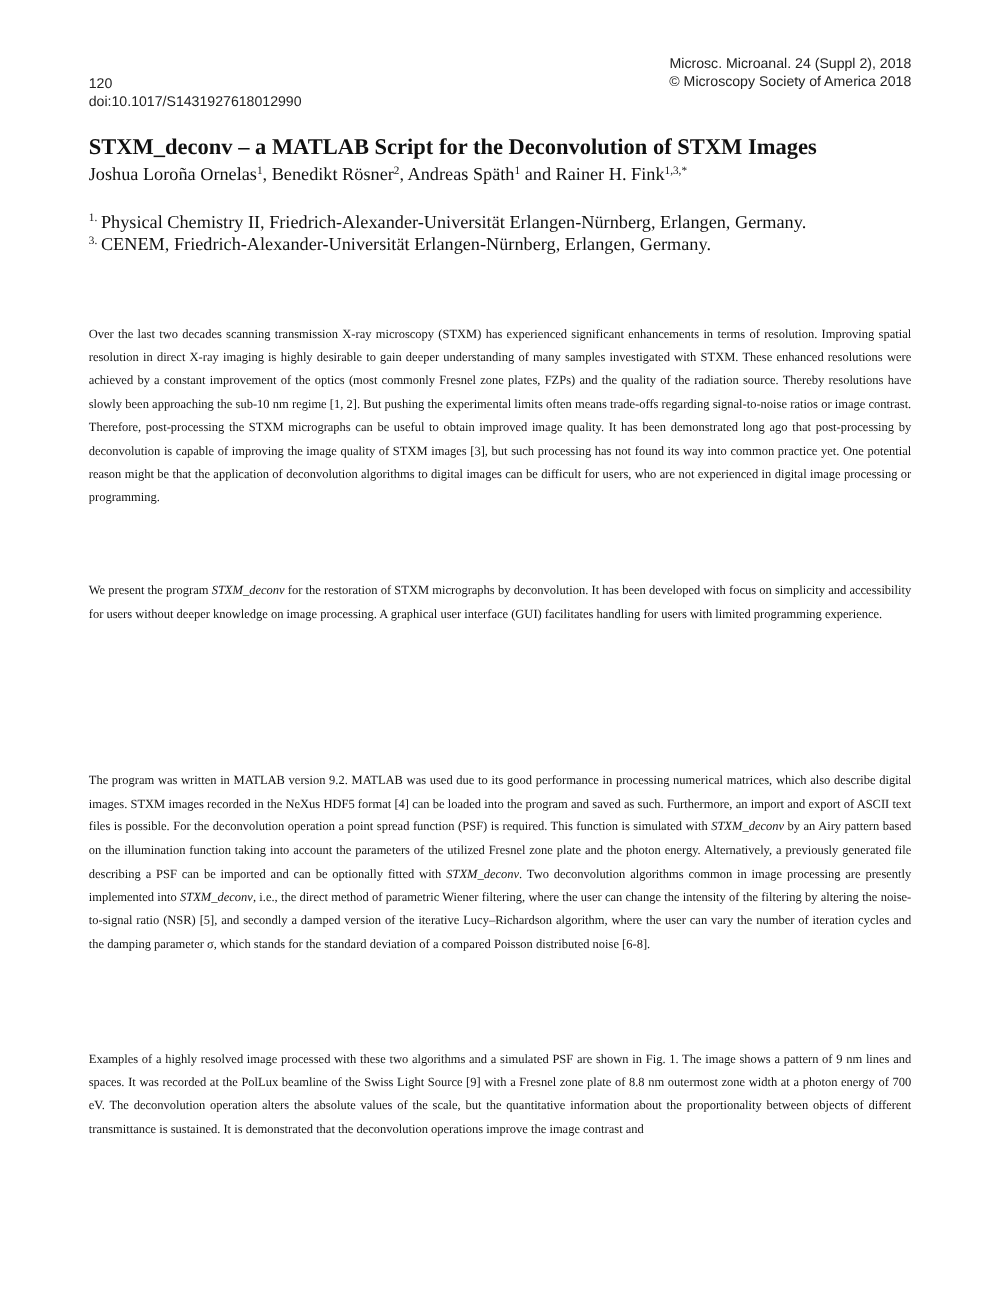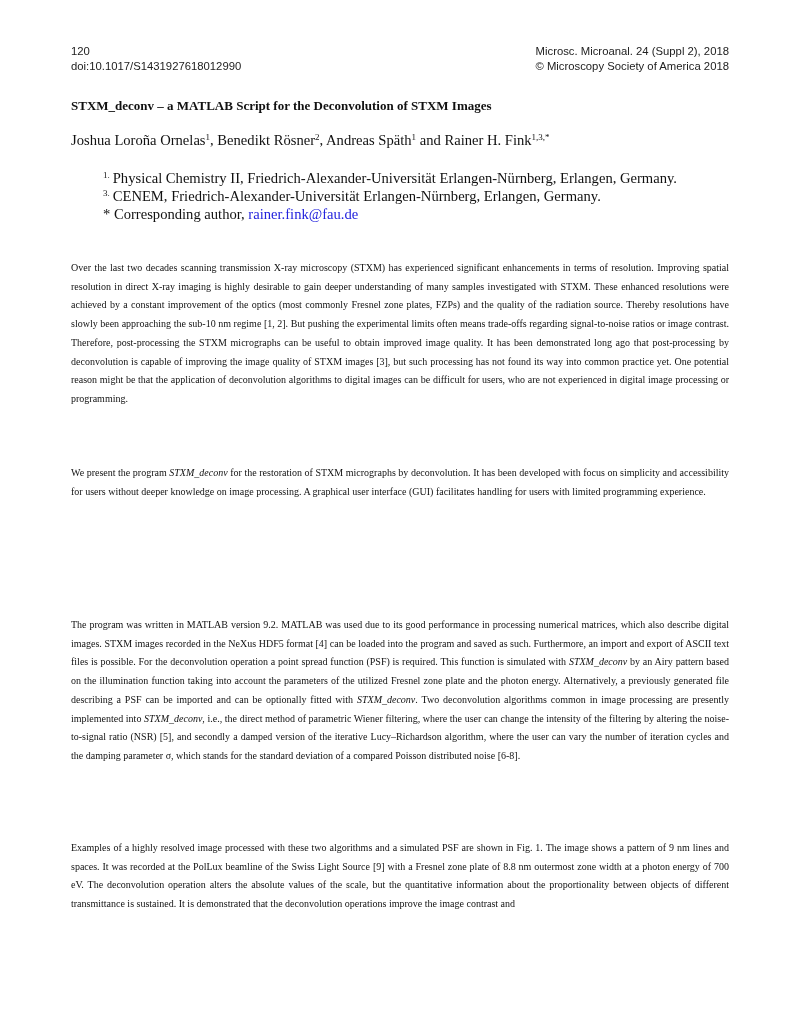--- a/index.html
+++ b/index.html
@@ -1,30 +1,30 @@
 <!DOCTYPE html>
 <html><head>
 <meta charset="utf-8">
 <style>
   html, body { margin: 0; padding: 0; background: #ffffff; }
   body { width: 800px; height: 1036px; position: relative; overflow: hidden; color: #111; }
   .page { position: absolute; left: 71px; top: 0; width: 658px; }
   .running-header { position: absolute; top: 44px; left: 0; width: 658px;
     font-family: "Liberation Sans", sans-serif; font-size: 11.3px; line-height: 15px; color: #222; }
-  .rh-left { position: absolute; left: 0; top: 0; }
+  .rh-left { position: absolute; left: 0; top: 16px; }
   .rh-right { position: absolute; right: 0; top: 0; text-align: right; margin-left: 16px; }
   .rh-line { display: block; white-space: nowrap; }
-  .title { position: absolute; top: 95px; left: 0; width: 658px; margin: 0;
-    font-family: "Liberation Serif", serif; font-weight: bold; font-size: 13px; line-height: 22px; white-space: nowrap; }
+  .title { position: absolute; top: 106px; left: 0; width: 658px; margin: 0;
+    font-family: "Liberation Serif", serif; font-weight: bold; font-size: 18px; line-height: 22px; white-space: nowrap; }
   .authors { position: absolute; top: 131px; left: 0; width: 658px;
     font-family: "Liberation Serif", serif; font-size: 14.6px; line-height: 18px; white-space: nowrap; }
   .authors sup { font-size: 9px; vertical-align: 5px; line-height: 0; }
   .author-underlined { text-underline-offset: 2px; }
   .affiliations { position: absolute; top: 169px; left: 0; width: 658px;
-    font-family: "Liberation Serif", serif; font-size: 14.6px; line-height: 18px; margin-left: 32px; }
+    font-family: "Liberation Serif", serif; font-size: 14.6px; line-height: 18px; }
   .aff { display: block; white-space: nowrap; }
   .aff sup { font-size: 9px; vertical-align: 5px; line-height: 0; margin-right: 3px; }
   .email-link { color: #2222dd; text-decoration: none; }
   .body-text { position: absolute; left: 0; width: 658px;
     font-family: "Liberation Serif", serif; font-size: 10px; line-height: 18.7px;
     text-align: justify; margin: 0; }
   .body-text em { font-style: italic; }
   #p1 { top: 259px; }
   #p2 { top: 464px; }
   #p3 { top: 576px; margin-top: 40px; }
@@ -48,21 +48,20 @@
 
   <h1 class="title">STXM_deconv – a MATLAB Script for the Deconvolution of STXM Images</h1>
 
   <div class="authors">
     <span>Joshua Loroña Ornelas</span><sup>1</sup><span>, </span><span>Benedikt Rösner</span><sup>2</sup><span>, </span><span>Andreas Späth</span><sup>1</sup><span> and </span><span class="author-underlined">Rainer H. Fink</span><sup>1,3,*</sup>
   </div>
 
   <div class="affiliations">
     <span class="aff"><sup>1.</sup><span>Physical Chemistry II, Friedrich-Alexander-Universität Erlangen-Nürnberg, Erlangen, Germany.</span></span>
     <span class="aff"><sup>3.</sup><span>CENEM, Friedrich-Alexander-Universität Erlangen-Nürnberg, Erlangen, Germany.</span></span>
-    <span class="aff"><span>* Corresponding author, </span><a class="email-link" href="mailto:rainer.fink@fau.de">rainer.fink@fau.de</a></span>
   </div>
 
   <p class="body-text" id="p1">Over the last two decades scanning transmission X-ray microscopy (STXM) has experienced significant enhancements in terms of resolution. Improving spatial resolution in direct X-ray imaging is highly desirable to gain deeper understanding of many samples investigated with STXM. These enhanced resolutions were achieved by a constant improvement of the optics (most commonly Fresnel zone plates, FZPs) and the quality of the radiation source. Thereby resolutions have slowly been approaching the sub-10 nm regime [1, 2]. But pushing the experimental limits often means trade-offs regarding signal-to-noise ratios or image contrast. Therefore, post-processing the STXM micrographs can be useful to obtain improved image quality. It has been demonstrated long ago that post-processing by deconvolution is capable of improving the image quality of STXM images [3], but such processing has not found its way into common practice yet. One potential reason might be that the application of deconvolution algorithms to digital images can be difficult for users, who are not experienced in digital image processing or programming.</p>
 
   <p class="body-text" id="p2"><span>We present the program </span><em>STXM_deconv</em><span> for the restoration of STXM micrographs by deconvolution. It has been developed with focus on simplicity and accessibility for users without deeper knowledge on image processing. A graphical user interface (GUI) facilitates handling for users with limited programming experience.</span></p>
 
   <p class="body-text" id="p3"><span>The program was written in MATLAB version 9.2. MATLAB was used due to its good performance in processing numerical matrices, which also describe digital images. STXM images recorded in the NeXus HDF5 format [4] can be loaded into the program and saved as such. Furthermore, an import and export of ASCII text files is possible. For the deconvolution operation a point spread function (PSF) is required. This function is simulated with </span><em>STXM_deconv</em><span> by an Airy pattern based on the illumination function taking into account the parameters of the utilized Fresnel zone plate and the photon energy. Alternatively, a previously generated file describing a PSF can be imported and can be optionally fitted with </span><em>STXM_deconv</em><span>. Two deconvolution algorithms common in image processing are presently implemented into </span><em>STXM_deconv</em><span>, i.e., the direct method of parametric Wiener filtering, where the user can change the intensity of the filtering by altering the noise-to-signal ratio (NSR) [5], and secondly a damped version of the iterative Lucy–Richardson algorithm, where the user can vary the number of iteration cycles and the damping parameter σ, which stands for the standard deviation of a compared Poisson distributed noise  [6-8].</span></p>
 
   <p class="body-text" id="p4">Examples of a highly resolved image processed with these two algorithms and a simulated PSF are shown in Fig. 1. The image shows a pattern of 9 nm lines and spaces. It was recorded at the PolLux beamline of the Swiss Light Source [9] with a Fresnel zone plate of 8.8 nm outermost zone width at a photon energy of 700 eV. The deconvolution operation alters the absolute values of the scale, but the quantitative information about the proportionality between objects of different transmittance is sustained. It is demonstrated that the deconvolution operations improve the image contrast and</p>
 

